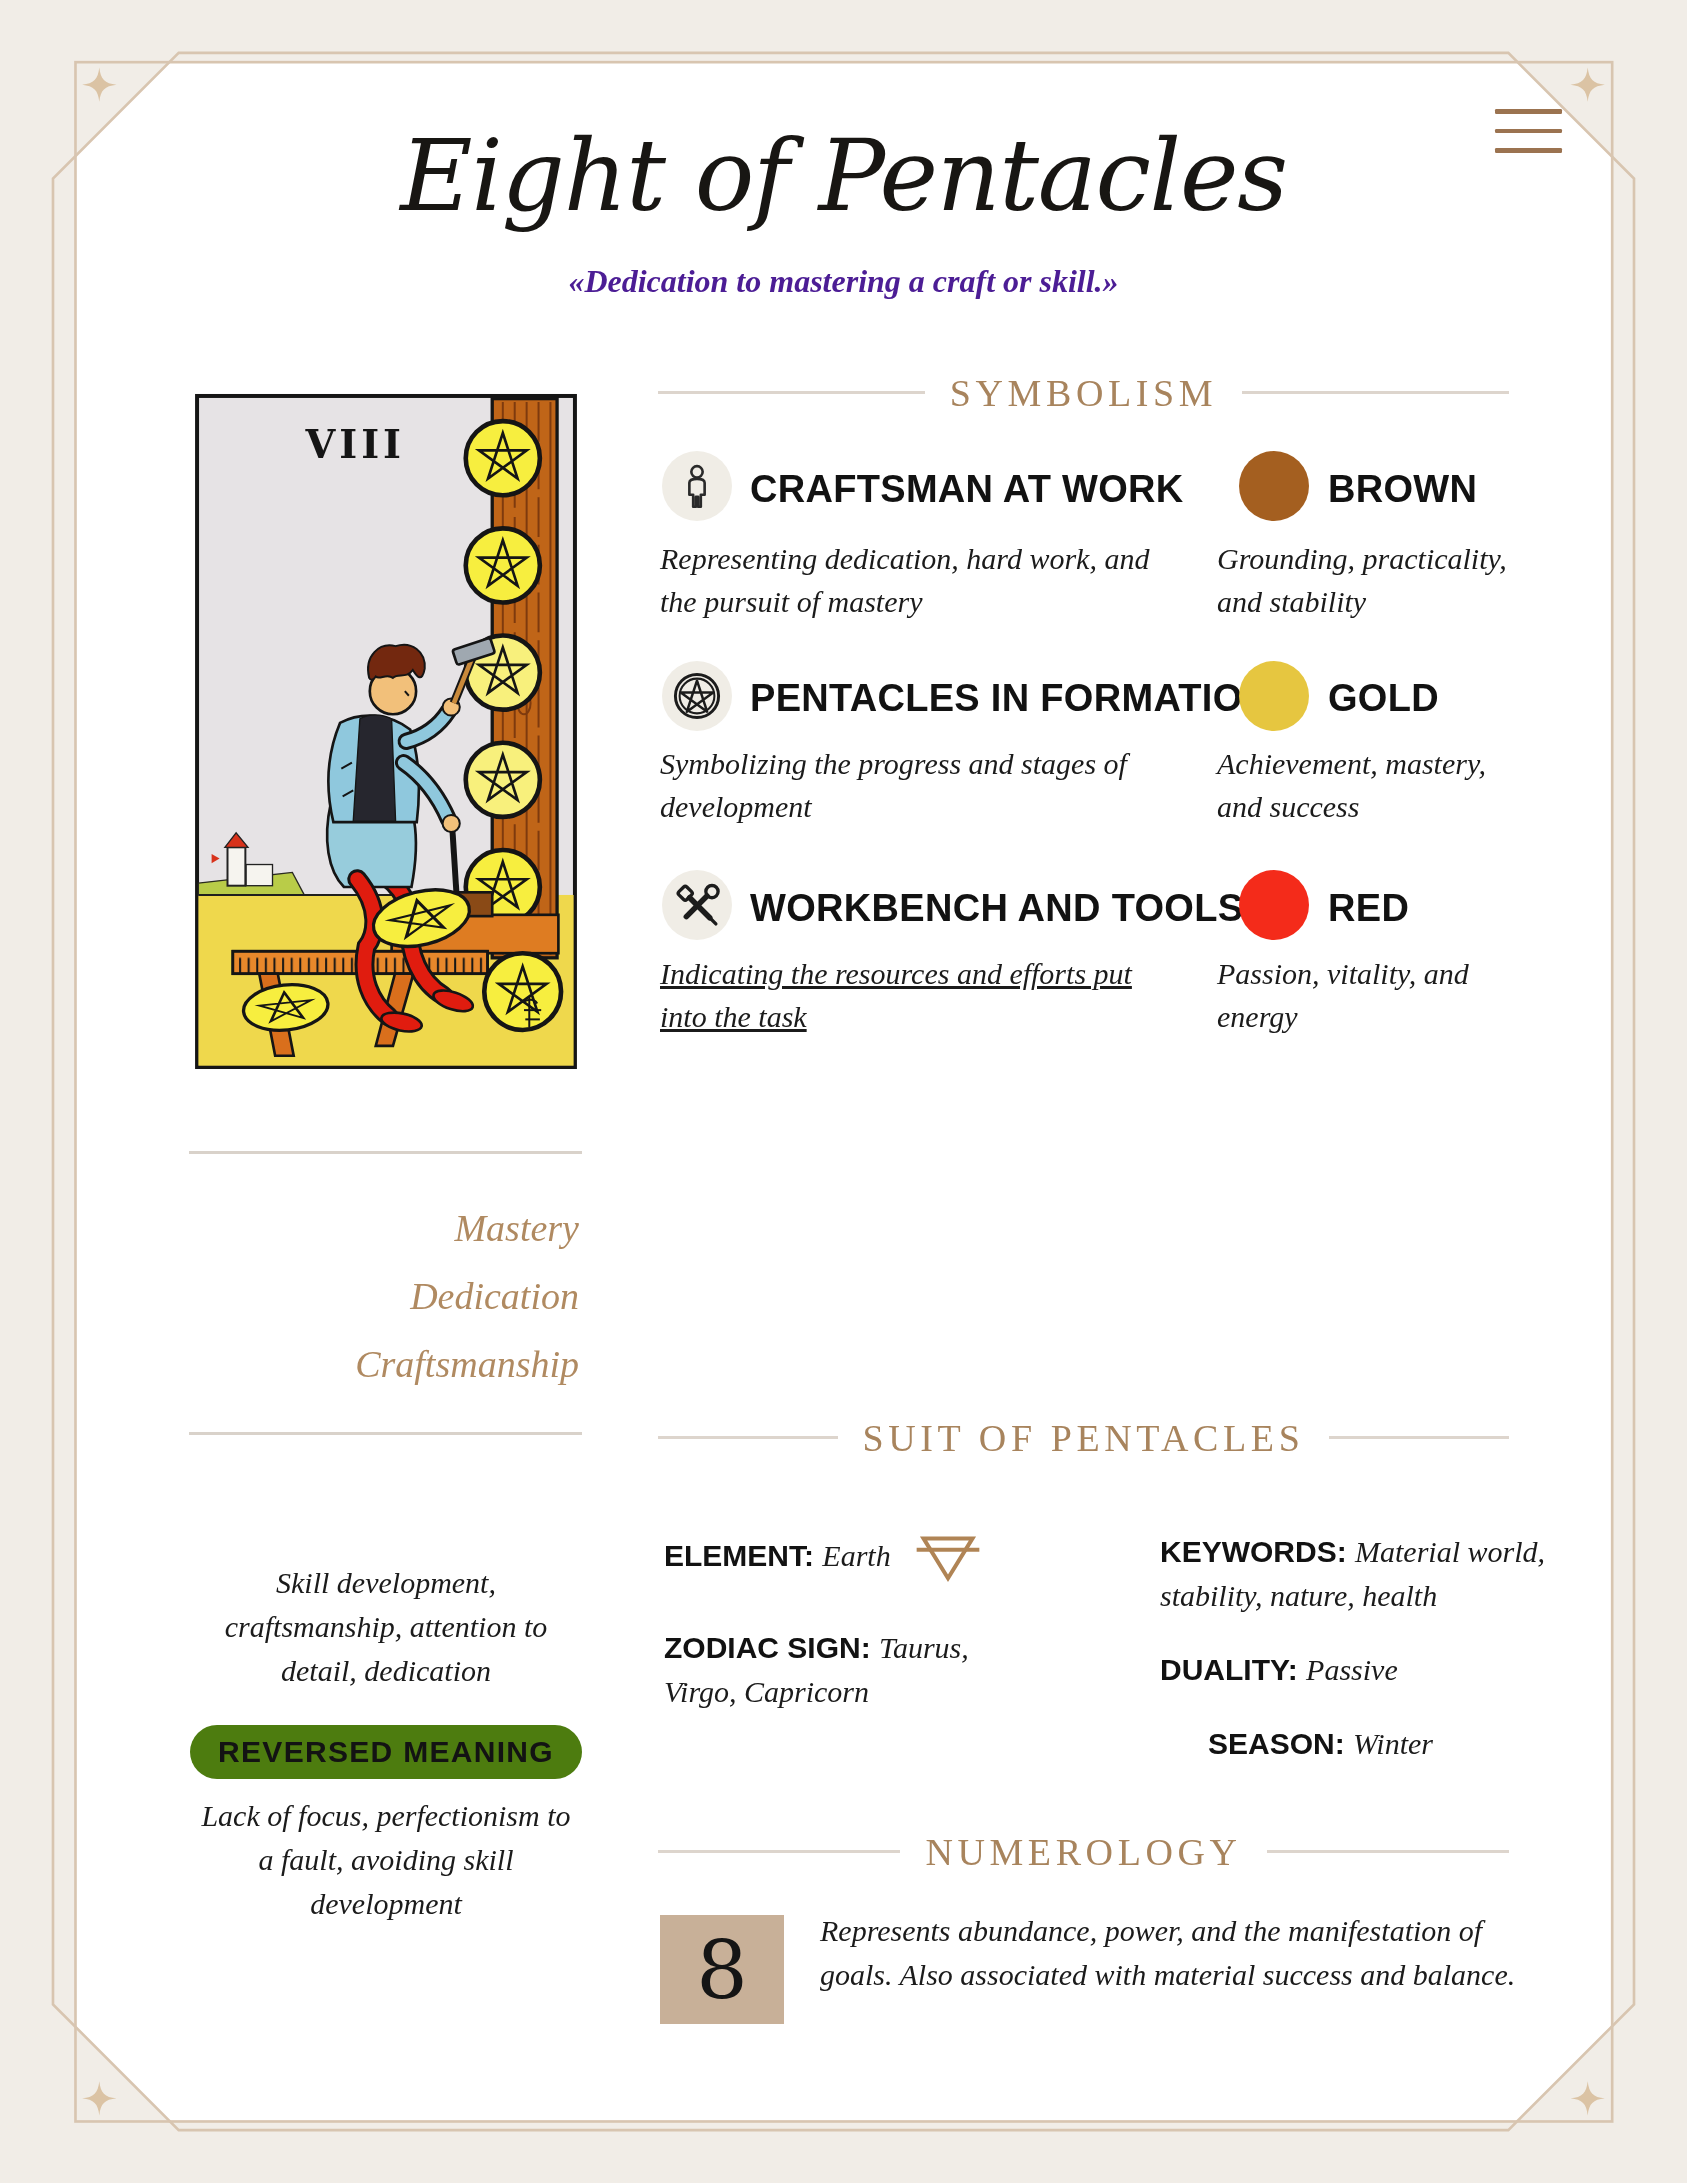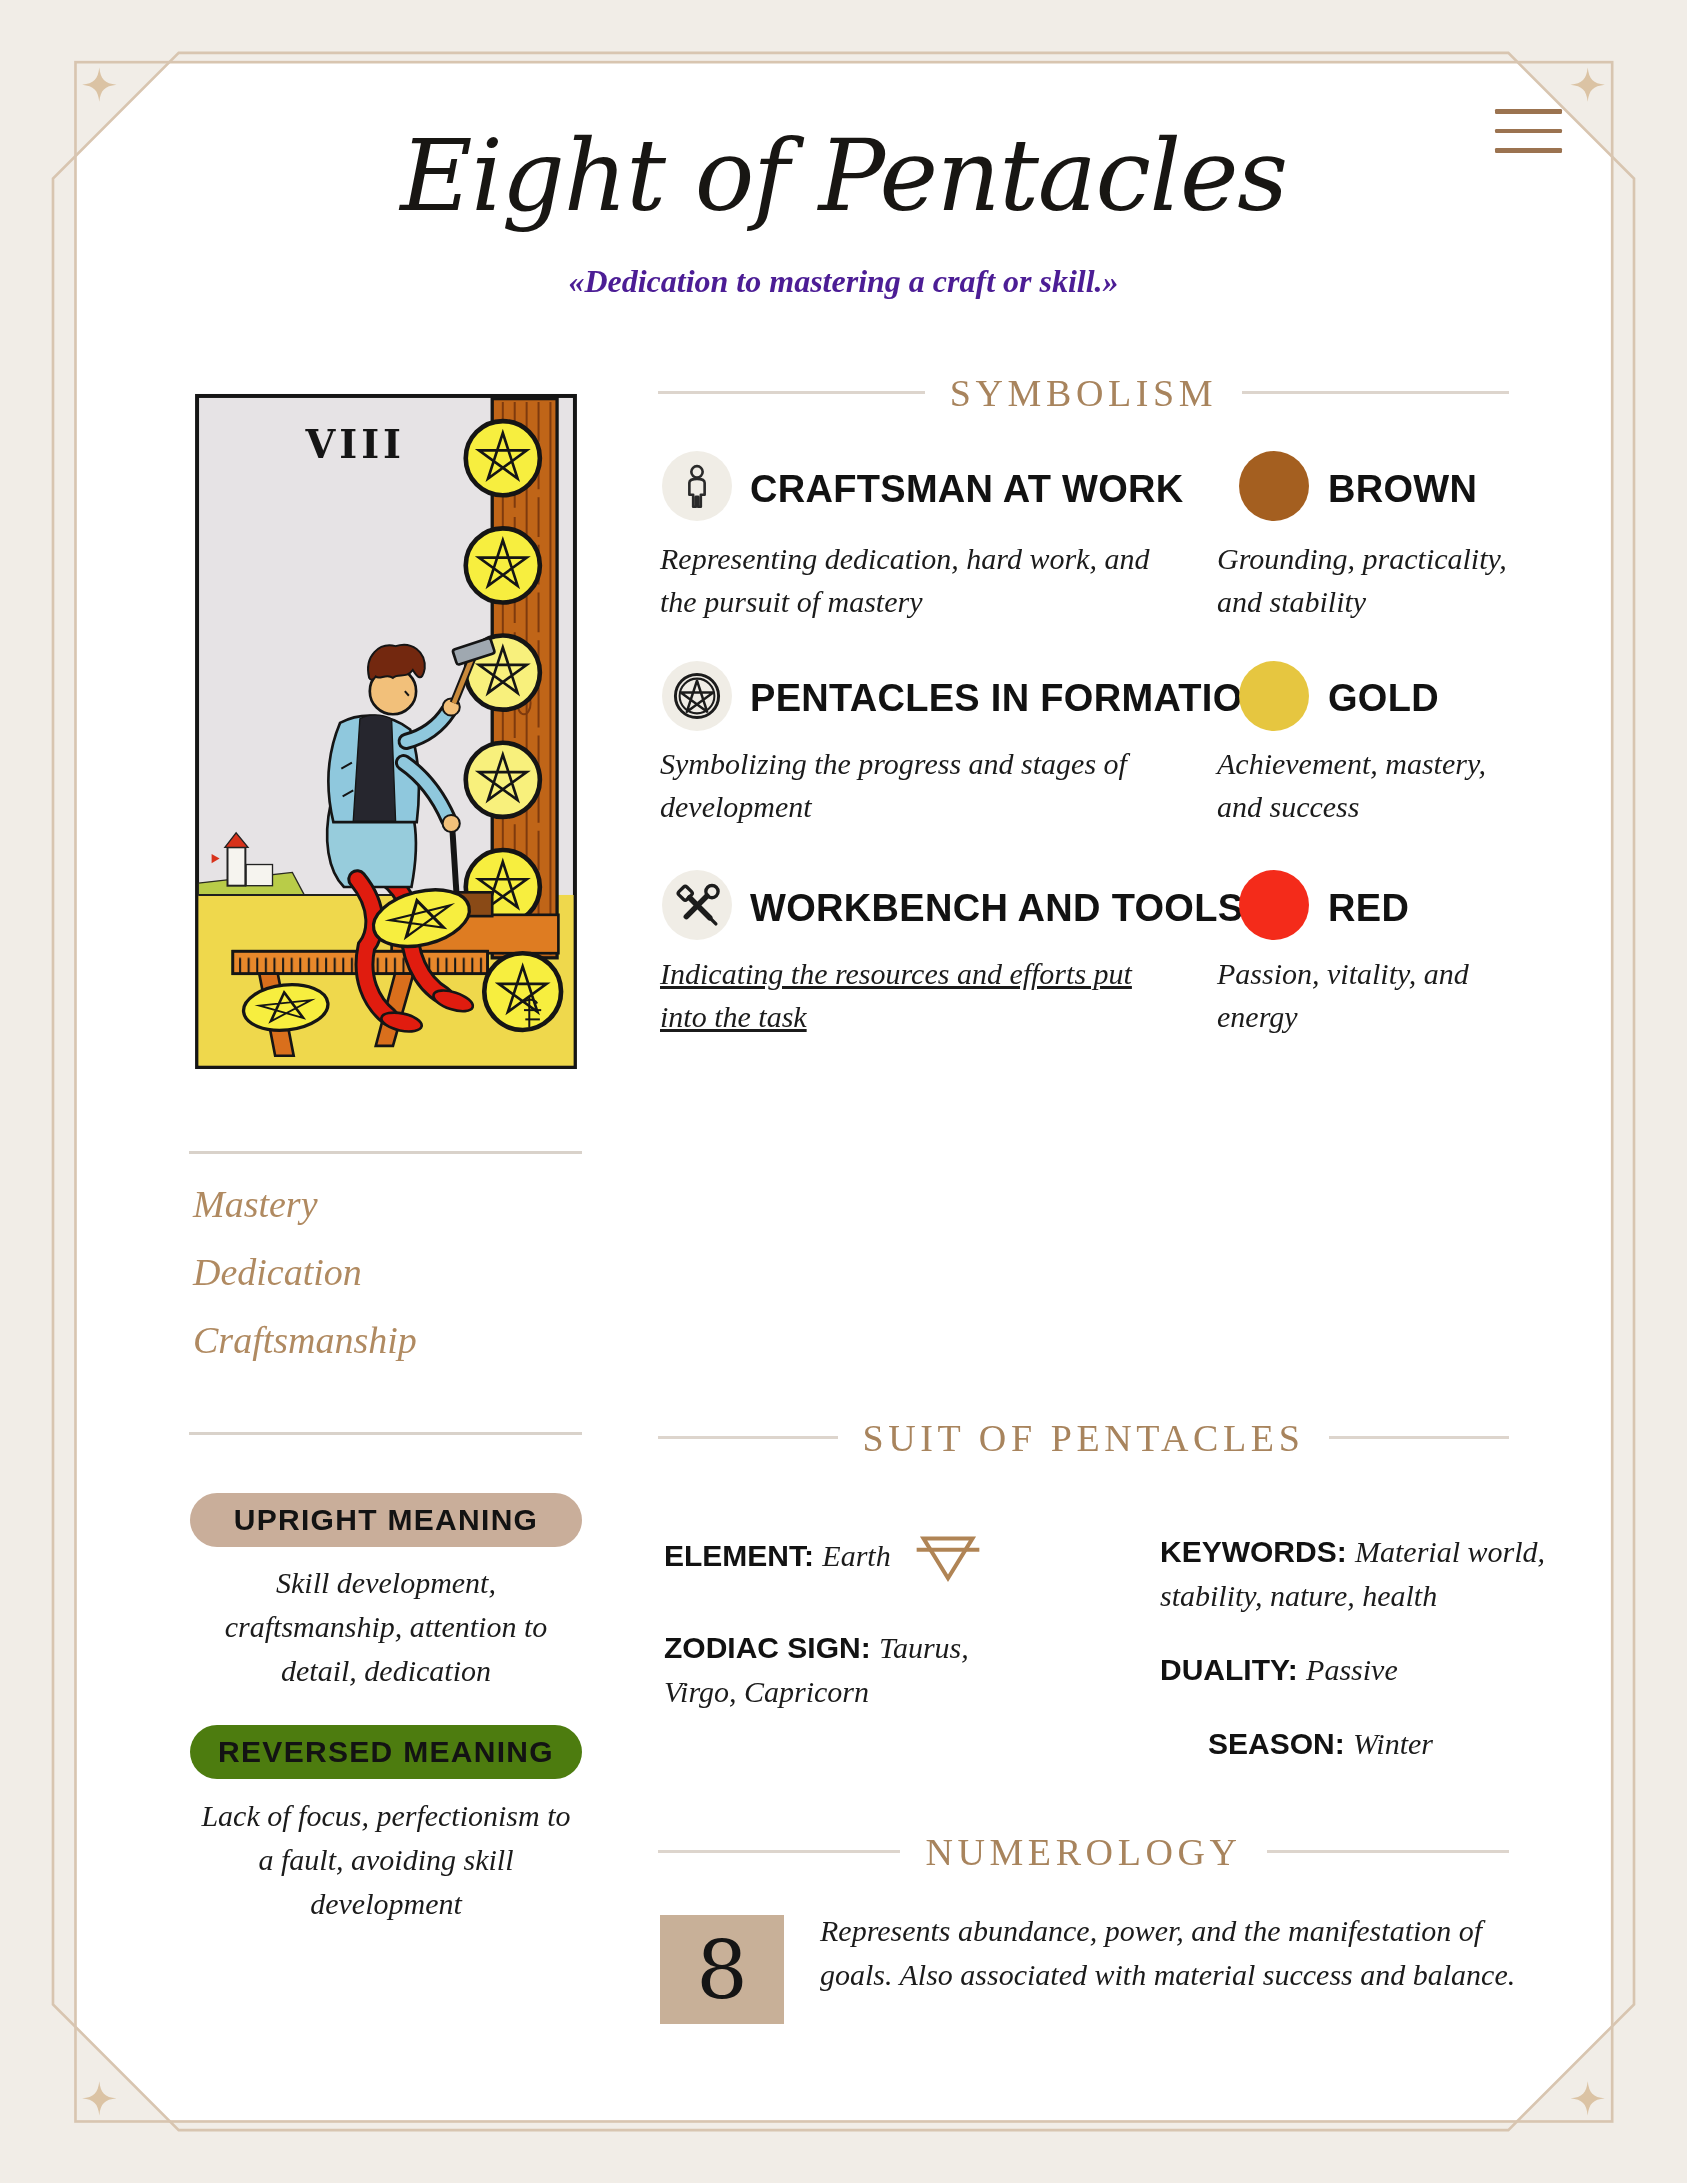--- a/index.html
+++ b/index.html
@@ -176,31 +176,28 @@
       <path d="M498,922 q16,-8 22,2"></path>
         <path d="M508,914 v46"></path>
         <path d="M500,934 h26"></path>
         <path d="M502,948 h22"></path>
     </g>
     <text x="245" y="100" text-anchor="middle" font-family="DejaVu Serif,serif" font-weight="600" font-size="58" letter-spacing="6" fill="#151515">VIII</text>
   </svg>
 
   <div class="abs divider" style="left:189px;top:1151px;width:393px;"></div>
 
-  <div class="abs" style="left:193px;top:1170px;width:386px;text-align:left;">
+  <div class="abs" style="left:193px;top:1194px;width:386px;text-align:right;">
     <div class="kw-line">Mastery</div>
     <div class="kw-line">Dedication</div>
     <div class="kw-line">Craftsmanship</div>
   </div>
 
   <div class="abs divider" style="left:189px;top:1432px;width:393px;"></div>
 
-  <div class="abs pill" style="left: 190px; top: 1493px; background: rgb(201, 174, 154);">
-    <span>UPRIGHT MEANING</span>
-  </div>
   <div class="abs center-it" style="left:191px;top:1561px;width:390px;">Skill development, craftsmanship, attention to detail, dedication</div>
 
   <div class="abs pill" style="left: 190px; top: 1725px; background: #4d7c0f;">
     <span>REVERSED MEANING</span>
   </div>
   <div class="abs center-it" style="left:191px;top:1794px;width:390px;">Lack of focus, perfectionism to a fault, avoiding skill development</div>
 
   <div class="abs section-head" style="left:658px;top:372px;width:851px;">
     <div class="rule"></div>
     <div class="txt">SYMBOLISM</div>

